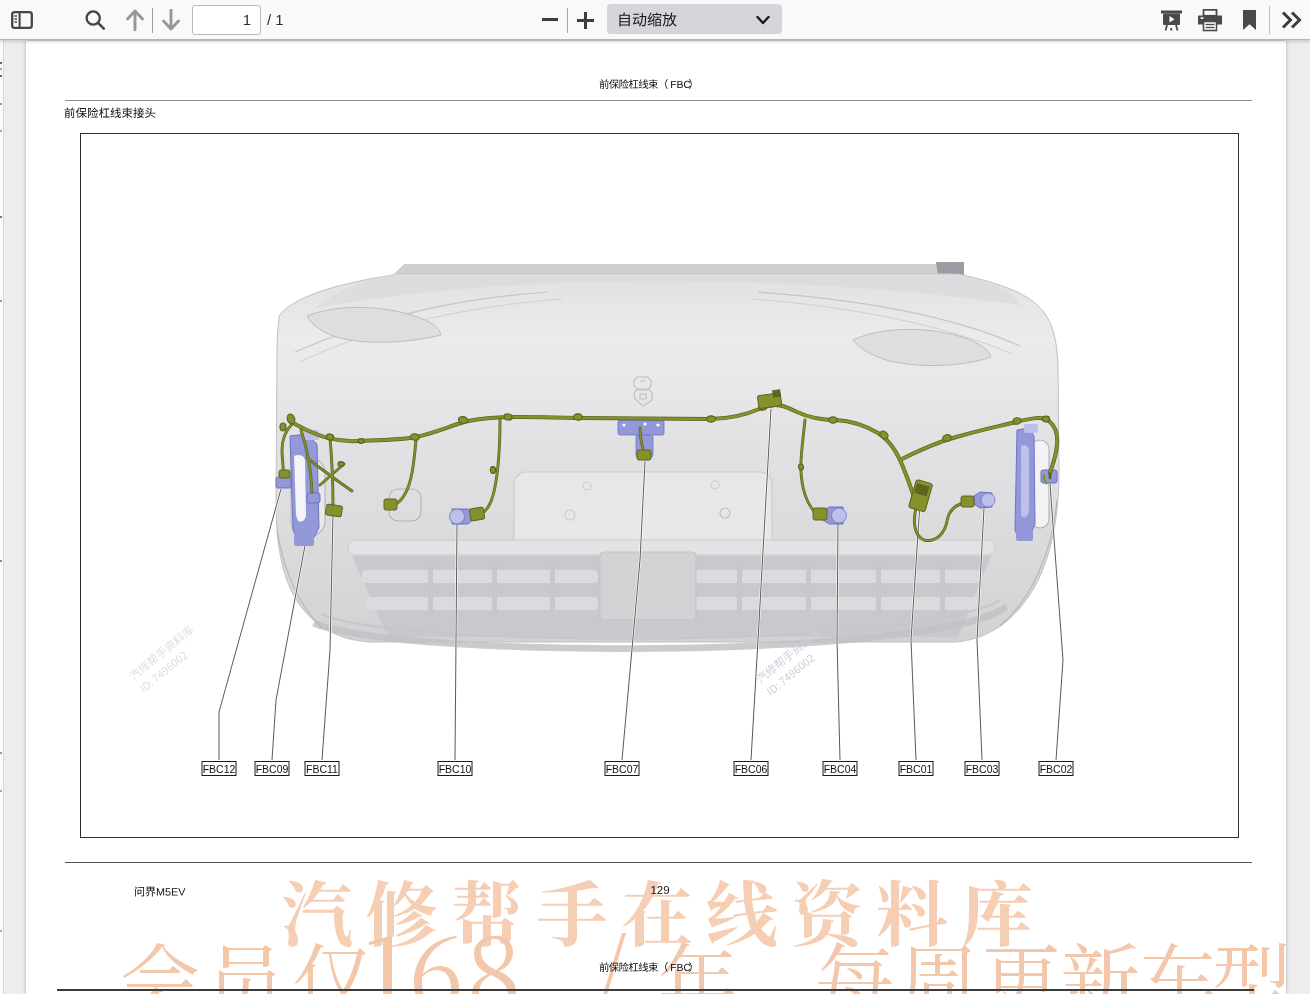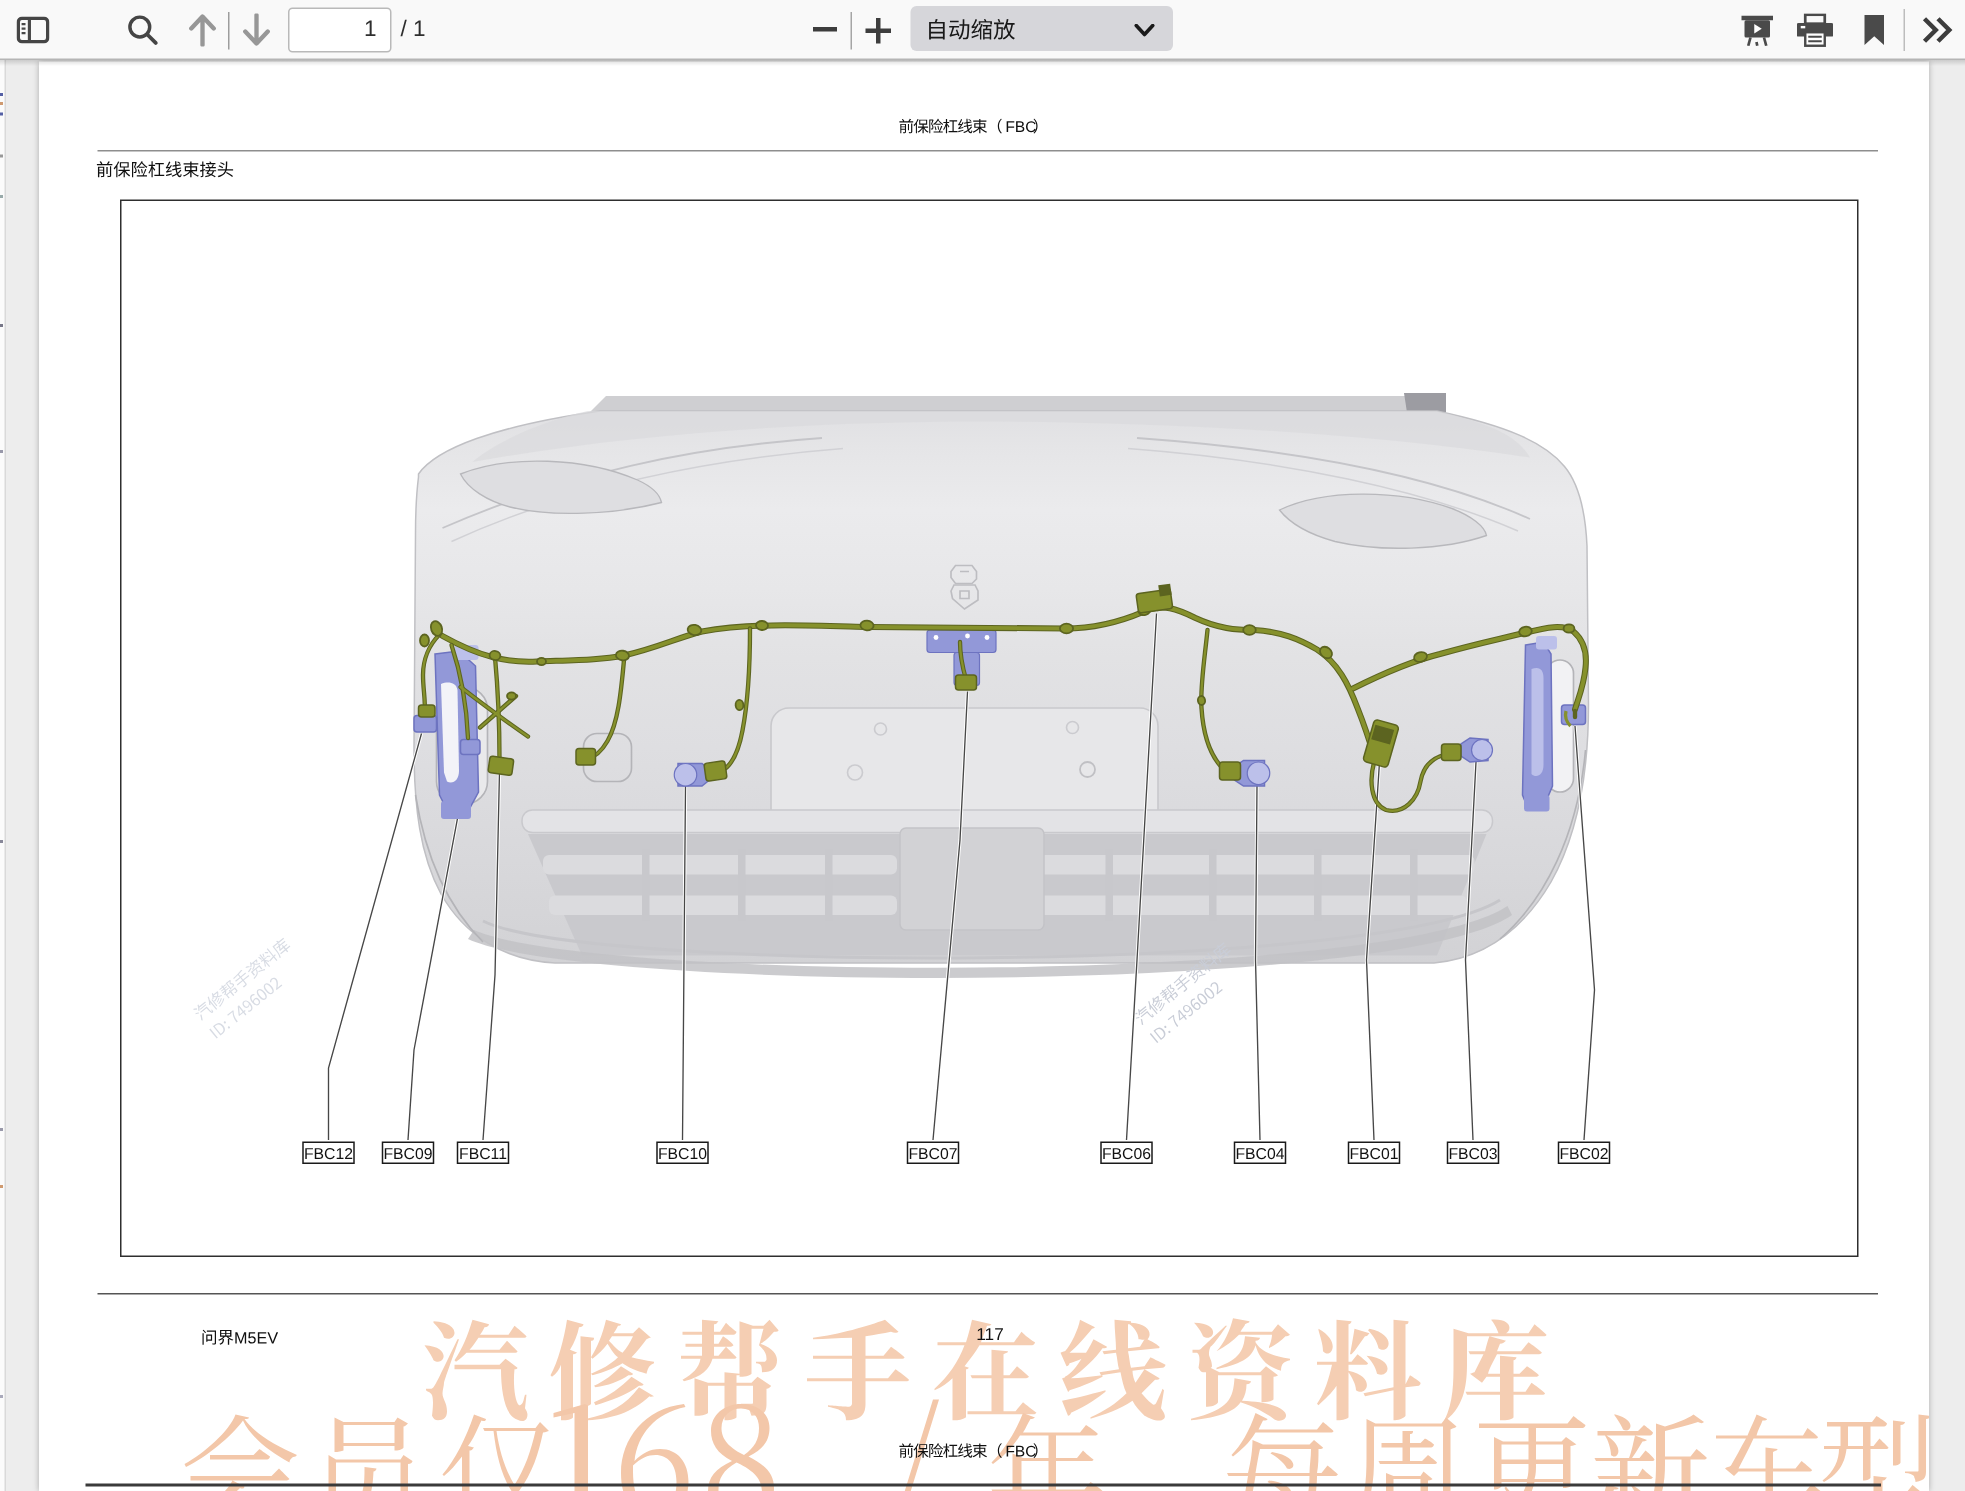--- a/index.html
+++ b/index.html
@@ -331,20 +331,20 @@
 <svg style="position:absolute;left:281px;top:858.2px;" width="769" height="108" viewBox="0 -82.8 769 108">
       <path d="M8 -60 8 -59C10 -57 14 -53 15 -49C23 -45 28 -59 8 -60ZM2 -44 2 -44C4 -41 7 -37 8 -34C15 -29 21 -43 2 -44ZM6 -15C5 -15 3 -15 3 -15V-14C4 -13 5 -13 6 -12C8 -11 8 -5 7 3C8 5 9 6 11 6C15 6 17 4 17 0C17 -6 14 -8 14 -12C14 -14 15 -17 15 -19C16 -23 22 -39 25 -48L24 -48C10 -19 10 -19 8 -16C7 -15 7 -15 6 -15ZM22 -31 22 -28H53C53 -15 55 -1 61 4C64 6 68 8 70 5C71 3 71 1 69 -2L70 -11L69 -11C68 -8 68 -6 67 -5C66 -4 66 -4 65 -4C62 -7 61 -19 62 -28C63 -28 64 -28 64 -29L56 -35L52 -31ZM34 -61C31 -51 27 -41 22 -34L23 -33C26 -35 28 -37 30 -39V-39H62C63 -39 64 -39 64 -40C61 -43 57 -47 57 -47L52 -41H32C34 -43 36 -46 38 -49H68C69 -49 70 -49 70 -50C67 -53 62 -57 62 -57L58 -51H39C40 -52 41 -54 42 -56C44 -56 45 -57 45 -58Z M115 -49 106 -50V-3H107C110 -3 113 -4 113 -5V-47C115 -47 115 -48 115 -49ZM141 -25 133 -30C128 -25 122 -20 115 -17L116 -16C124 -17 132 -20 138 -24C140 -24 141 -24 141 -25ZM148 -18 140 -23C133 -16 125 -10 115 -6L116 -4C126 -7 137 -11 145 -17C147 -17 148 -17 148 -18ZM155 -10 145 -16C136 -4 125 2 110 5L111 6C127 5 140 1 152 -10C153 -9 154 -10 155 -10ZM133 -58 123 -61C121 -52 117 -42 113 -36L114 -35C118 -38 121 -41 124 -45C126 -42 128 -38 131 -36C126 -31 120 -28 113 -25L114 -24C122 -26 129 -29 134 -32C138 -29 143 -27 150 -25C151 -29 152 -31 155 -32L155 -33C149 -34 144 -35 140 -36C144 -40 147 -44 150 -48C152 -49 152 -49 153 -49L145 -56L141 -52H128C129 -53 130 -55 131 -57C132 -57 133 -57 133 -58ZM141 -50C139 -46 137 -42 134 -39C130 -41 128 -44 125 -47L127 -50ZM104 -39 99 -41C102 -46 104 -51 105 -56C107 -56 108 -57 108 -58L97 -61C95 -48 91 -33 86 -24L87 -23C90 -25 92 -28 93 -31V6H95C98 6 101 5 101 4V-38C103 -38 103 -39 104 -39Z M202 -26V-19H191L182 -22V3H184C187 3 191 2 191 1V-17H202V6H203C206 6 210 5 210 4V-17H221V-6C221 -5 221 -5 220 -5C219 -5 213 -5 213 -5V-4C216 -3 217 -3 218 -2C219 -1 219 1 220 3C229 3 230 -0 230 -5V-15C231 -15 233 -16 233 -17L224 -23L220 -19H210V-24C212 -24 212 -24 212 -25ZM212 -57V-23H214C218 -23 220 -25 220 -25V-55H228C227 -52 226 -47 225 -44C228 -41 230 -39 230 -35C230 -34 230 -34 229 -33C229 -33 228 -33 227 -33C227 -33 224 -33 223 -33V-32C225 -32 226 -31 226 -31C227 -30 227 -27 227 -26C234 -26 237 -29 237 -34C237 -38 234 -42 226 -45C230 -47 233 -51 235 -53C237 -53 238 -53 238 -54L232 -61L228 -57H221L212 -60ZM187 -61V-53H174L174 -51H187V-45H176L176 -43H187V-42C187 -40 187 -39 187 -37H173L173 -35H186C185 -29 181 -25 174 -21L175 -20C187 -23 192 -28 194 -35H208C209 -35 210 -35 210 -36C207 -39 203 -43 203 -43L198 -37H195C195 -39 195 -40 195 -42V-43H206C207 -43 208 -44 208 -44C206 -47 201 -50 201 -50L198 -45H195V-51H208C209 -51 210 -52 210 -53C207 -55 203 -59 203 -59L199 -53H195V-58C197 -58 197 -59 198 -60Z M309 -61C298 -57 278 -51 261 -49L261 -48C269 -48 278 -49 287 -49V-37H261L261 -35H287V-22H257L257 -20H287V-5C287 -4 286 -3 285 -3C283 -3 271 -4 271 -4V-3C276 -2 279 -1 280 -0C282 1 283 3 283 6C294 6 296 1 296 -5V-20H323C324 -20 325 -20 325 -21C322 -24 316 -28 316 -28L311 -22H296V-35H320C321 -35 322 -35 322 -36C319 -39 313 -43 313 -43L308 -37H296V-50C302 -51 308 -52 313 -53C315 -52 317 -52 318 -53Z M400 -53 395 -46H373C374 -50 376 -53 377 -57C379 -57 379 -57 380 -58L367 -61C366 -57 365 -52 363 -46H344L344 -44H362C358 -33 351 -23 342 -15L342 -14C347 -16 351 -19 354 -22V6H356C359 6 362 5 363 4V-28C364 -28 364 -28 365 -29L362 -30C366 -35 369 -39 372 -44H407C408 -44 409 -45 409 -46C405 -48 400 -53 400 -53ZM397 -30 392 -24H388V-38C390 -39 391 -39 391 -40L380 -41V-24H366L367 -22H380V-0H364L364 2H408C409 2 409 2 410 1C406 -2 401 -6 401 -6L396 -0H388V-22H403C404 -22 405 -23 405 -23C402 -26 397 -30 397 -30Z M427 -7 431 3C432 3 433 2 433 1C444 -4 451 -9 456 -13L456 -14C445 -11 433 -8 427 -7ZM449 -56 439 -61C438 -55 433 -44 429 -40C428 -40 426 -39 426 -39L430 -30C431 -30 432 -31 432 -32C435 -33 438 -34 440 -35C437 -30 433 -25 429 -23C429 -22 427 -22 427 -22L431 -13C431 -13 432 -13 432 -14C442 -17 450 -21 454 -23L454 -24C446 -23 439 -22 433 -22C441 -27 450 -36 454 -42C456 -42 457 -42 457 -43L448 -48C447 -46 445 -42 443 -39L432 -39C437 -43 443 -50 447 -55C448 -55 449 -56 449 -56ZM482 -28C480 -25 478 -22 476 -19C475 -21 474 -24 474 -27ZM473 -60 462 -61C462 -54 463 -47 463 -41L454 -40L455 -38L463 -39C464 -35 464 -31 465 -28L452 -26L453 -24L466 -26C467 -21 468 -16 470 -12C463 -5 455 -0 446 4L446 5C456 2 465 -1 474 -7C476 -3 479 -0 482 3C486 5 492 8 495 5C496 4 496 2 493 -2L495 -14L494 -15C493 -12 491 -8 490 -6C489 -4 488 -4 487 -5C484 -7 482 -10 480 -12C483 -15 486 -18 489 -21C491 -21 492 -21 492 -22L482 -28L494 -29C495 -29 496 -30 496 -31C492 -33 486 -36 486 -36L482 -30L473 -29C472 -32 472 -36 471 -40L491 -42C492 -42 492 -42 492 -43C490 -45 486 -47 484 -48C487 -51 486 -58 473 -59C473 -59 473 -60 473 -60ZM482 -48 479 -43 471 -42C471 -47 471 -52 471 -58C471 -58 472 -58 472 -58C475 -56 478 -52 478 -48C480 -48 481 -47 482 -48Z M515 -59 515 -59C517 -57 520 -53 521 -50C528 -45 534 -59 515 -59ZM553 -20 542 -22C541 -9 539 -1 513 5L513 6C533 4 542 -0 546 -6C556 -3 564 2 568 5C576 11 589 -5 547 -7C549 -10 550 -14 550 -18C552 -18 553 -19 553 -20ZM517 -41C517 -41 514 -41 514 -41V-39C515 -39 516 -39 517 -39C519 -38 519 -34 518 -29C519 -27 520 -26 521 -26C522 -26 523 -26 523 -26V-3H524C528 -3 531 -5 531 -6V-24H560V-6H561C564 -6 568 -7 568 -8V-23C570 -23 571 -24 571 -24L563 -30L559 -26H532L526 -29C526 -29 527 -29 527 -30C527 -34 525 -36 525 -38C525 -39 525 -41 526 -43C528 -44 534 -53 537 -57L536 -57C522 -44 522 -44 520 -42C519 -41 519 -41 517 -41ZM559 -49 549 -50C548 -41 546 -35 530 -29L530 -28C549 -32 554 -37 556 -44C558 -37 562 -30 573 -27C573 -32 575 -33 579 -34V-35C565 -37 559 -41 556 -46L556 -47C558 -47 559 -48 559 -49ZM552 -60 541 -62C539 -54 535 -45 530 -40L530 -40C536 -43 541 -47 545 -51H567C567 -49 566 -45 565 -43L565 -42C569 -44 573 -47 576 -50C577 -50 578 -50 579 -51L571 -58L567 -53H546C547 -55 549 -57 549 -58C551 -59 552 -59 552 -60Z M622 -55C621 -49 620 -43 619 -38L620 -38C623 -41 626 -46 629 -50C631 -50 631 -51 632 -52ZM598 -55 598 -54C599 -50 601 -45 601 -40C606 -34 614 -46 598 -55ZM630 -37 630 -37C633 -34 636 -30 637 -25C645 -21 650 -35 630 -37ZM632 -55 631 -54C634 -51 637 -47 638 -42C645 -37 651 -51 632 -55ZM628 -12 629 -10 648 -14V6H649C652 6 656 4 656 3V-16L665 -17C666 -18 666 -18 666 -19C664 -21 659 -24 659 -24L656 -18L656 -18V-58C658 -58 658 -59 658 -60L648 -61V-16ZM610 -61V-33H597L597 -31H607C605 -22 602 -12 597 -5L598 -4C602 -8 607 -12 610 -17V6H611C614 6 618 5 618 4V-26C620 -23 623 -18 623 -14C630 -9 637 -23 618 -27V-31H629C630 -31 631 -31 631 -32C628 -35 624 -38 624 -38L620 -33H618V-58C619 -58 620 -59 620 -60Z M723 -47 712 -50C711 -48 710 -44 709 -40H698L699 -38H708C706 -34 704 -30 702 -26C701 -26 700 -25 699 -25L707 -19L710 -23H719V-13H696L697 -11H719V6H721C725 6 728 5 728 4V-11H747C748 -11 749 -11 749 -12C746 -15 740 -19 740 -19L736 -13H728V-23H743C744 -23 744 -23 745 -24C742 -27 737 -30 737 -30L732 -25H728V-34C729 -34 730 -35 730 -36L719 -37V-25H711C712 -29 715 -34 717 -38H745C746 -38 747 -39 747 -39C744 -42 738 -46 738 -46L733 -40H717L719 -45C721 -45 722 -46 723 -47ZM742 -58 738 -52H723C727 -54 727 -62 713 -61L713 -61C715 -59 717 -55 718 -52L719 -52H698L688 -55V-32C688 -20 688 -6 682 6L683 6C696 -4 697 -20 697 -32V-50H748C749 -50 750 -50 750 -51C747 -54 742 -58 742 -58Z" fill="#f5ceb3"></path>
     </svg>
 <svg class="abs" style="left:0px;top:930px" width="1286" height="64" viewBox="0 -80 1286 64">
       <path d="M162 -63C167 -52 180 -42 193 -35C193 -37 195 -39 197 -39L198 -40C184 -46 170 -54 163 -64C165 -64 166 -64 166 -65L157 -67C153 -56 136 -41 123 -34L124 -32C138 -39 154 -52 162 -63ZM173 -44 169 -40H140L140 -37H178C179 -37 180 -38 180 -39C177 -41 173 -44 173 -44ZM186 -31 181 -26H127L127 -23H191C192 -23 193 -24 193 -24C190 -27 186 -31 186 -31ZM169 -16 168 -15C172 -12 176 -7 179 -3C163 -2 147 -2 138 -1C146 -6 155 -13 160 -18C162 -17 163 -18 163 -19L155 -23C152 -17 142 -7 134 -2C134 -2 132 -2 132 -2L135 5C135 5 136 5 136 4C154 2 170 0 181 -1C182 1 184 3 185 5C191 9 194 -4 169 -16Z M247 -11 246 -10C259 -5 269 1 275 5C281 10 290 -3 247 -11ZM251 -31 243 -32C243 -14 243 -3 210 5L210 6C248 -1 248 -12 249 -29C250 -29 251 -30 251 -31ZM224 -8V-35H267V-9H268C270 -9 272 -10 272 -10V-34C274 -34 275 -35 275 -36L269 -40L267 -37H224L219 -40V-6H220C222 -6 224 -8 224 -8ZM229 -43V-46H263V-43H264C266 -43 269 -44 269 -45V-59C270 -59 271 -60 272 -61L265 -65L263 -62H229L223 -65V-42H224C226 -42 229 -43 229 -43ZM263 -60V-48H229V-60Z M341 -16C335 -8 327 -1 316 5L317 6C328 1 337 -5 343 -12C349 -5 356 1 364 6C364 4 367 2 369 2L369 1C360 -3 352 -9 346 -16C355 -28 359 -41 362 -55C364 -55 365 -56 366 -56L360 -62L357 -58H322L323 -56H329C331 -40 334 -27 341 -16ZM343 -20C337 -30 333 -42 331 -56H357C354 -43 350 -31 343 -20ZM316 -45 312 -46C316 -51 318 -57 321 -63C323 -62 324 -63 324 -64L316 -67C311 -52 303 -36 295 -27L296 -26C300 -29 304 -34 308 -39V6H309C311 6 313 5 313 4V-43C315 -43 315 -44 316 -45Z M370 0 405 0V-3L392 -4L392 -23V-57L392 -73L390 -74L369 -68V-65L383 -68V-23L383 -4L370 -3Z M437 2C450 2 459 -8 459 -22C459 -35 452 -44 440 -44C433 -44 428 -41 423 -36C425 -54 437 -68 457 -72L456 -74C430 -71 414 -51 414 -28C414 -10 422 2 437 2ZM422 -33C427 -38 432 -40 437 -40C445 -40 451 -34 451 -22C451 -9 445 -2 437 -2C428 -2 422 -12 422 -29Z M493 2C507 2 516 -6 516 -18C516 -27 511 -33 499 -39C510 -44 513 -51 513 -58C513 -67 506 -74 494 -74C483 -74 474 -67 474 -56C474 -48 478 -41 488 -36C477 -31 472 -25 472 -16C472 -6 479 2 493 2ZM496 -40C484 -46 481 -52 481 -58C481 -66 487 -71 494 -71C502 -71 506 -65 506 -58C506 -50 503 -45 496 -40ZM491 -35C504 -29 508 -23 508 -15C508 -7 503 -2 494 -2C484 -2 479 -7 479 -17C479 -24 482 -30 491 -35Z M593 17H597L626 -77H622Z M682 -68C677 -55 669 -43 661 -35L662 -34C669 -39 675 -45 680 -53H699V-38H682L675 -41V-17H661L662 -15H699V6H699C702 6 704 5 704 4V-15H733C734 -15 734 -15 735 -16C732 -19 727 -22 727 -22L723 -17H704V-36H727C728 -36 729 -36 729 -37C726 -39 722 -43 722 -43L718 -38H704V-53H729C731 -53 731 -53 732 -54C729 -57 724 -60 724 -60L720 -55H682C684 -58 685 -61 687 -64C688 -64 689 -64 690 -65ZM699 -17H681V-36H699Z M846 -23 845 -22C849 -20 855 -16 857 -12C863 -9 865 -21 846 -23ZM848 -42 847 -41C851 -39 856 -35 858 -31C864 -29 866 -39 848 -42ZM885 -33 881 -28H878C879 -33 879 -38 879 -44C881 -44 882 -44 882 -45L876 -50L873 -47H842L835 -50C835 -44 834 -36 832 -28H818L819 -26H832C831 -20 830 -14 829 -10C828 -10 827 -9 826 -9L832 -4L834 -7H871C870 -4 869 -2 868 -1C867 -1 867 -0 865 -0C863 -0 858 -1 855 -1V0C858 1 861 2 862 2C863 3 863 5 863 6C867 6 870 5 872 3C874 1 875 -2 876 -7H888C889 -7 890 -8 890 -8C887 -11 883 -14 883 -14L880 -10H877C877 -14 878 -20 878 -26H890C891 -26 891 -26 892 -27C889 -30 885 -33 885 -33ZM834 -10C835 -14 836 -20 837 -26H873C873 -19 872 -14 871 -10ZM837 -28C838 -34 839 -40 840 -44H874C874 -38 873 -33 873 -28ZM882 -62 878 -57H839C840 -59 841 -61 842 -63C844 -63 845 -63 845 -64L837 -68C833 -56 827 -46 821 -40L822 -39C827 -43 833 -48 837 -55H887C888 -55 889 -55 889 -56C886 -59 882 -62 882 -62Z M911 -61V-38C911 -22 910 -7 901 5L902 6C915 -6 916 -23 916 -38V-59H962V-2C962 -1 961 -0 960 -0C958 -0 950 -1 950 -1V0C953 1 956 1 957 2C958 3 958 4 959 6C966 5 967 3 967 -2V-57C969 -58 970 -58 971 -59L964 -65L961 -61H917L911 -64ZM935 -56V-48H921L921 -45H935V-36H919L920 -34H956C957 -34 958 -34 958 -35C956 -37 952 -40 952 -40L948 -36H940V-45H954C955 -45 956 -46 956 -47C954 -49 950 -51 950 -51L947 -48H940V-54C942 -54 942 -55 942 -56ZM924 -26V-2H925C927 -2 929 -4 929 -4V-9H947V-4H948C950 -4 952 -5 952 -6V-23C954 -23 955 -24 955 -24L949 -29L947 -26H929L924 -28ZM929 -11V-24H947V-11Z M986 -61 986 -58H1019V-49H1002L996 -52V-17H997C999 -17 1001 -19 1001 -19V-22H1018C1017 -18 1015 -14 1013 -11C1009 -13 1006 -16 1004 -19L1003 -18C1005 -14 1008 -11 1011 -8C1005 -3 997 1 984 5L985 7C999 4 1008 -1 1014 -6C1024 1 1037 5 1053 6C1054 4 1056 2 1058 1V0C1042 -0 1027 -3 1016 -8C1020 -12 1022 -17 1023 -22H1042V-18H1043C1045 -18 1047 -19 1047 -19V-46C1049 -46 1050 -47 1051 -47L1044 -52L1041 -49H1024V-58H1055C1056 -58 1057 -59 1057 -60C1054 -62 1049 -66 1049 -66L1045 -61ZM1042 -47V-37H1024V-47ZM1001 -24V-34H1019V-33C1019 -30 1019 -27 1018 -24ZM1001 -37V-47H1019V-37ZM1042 -24H1023C1024 -27 1024 -30 1024 -34V-34H1042Z M1079 -18 1071 -21C1070 -15 1067 -6 1063 -0L1064 1C1070 -4 1074 -12 1076 -17C1078 -17 1079 -17 1079 -18ZM1077 -67 1076 -67C1078 -64 1081 -60 1082 -57C1087 -54 1092 -63 1077 -67ZM1071 -53 1070 -53C1072 -50 1074 -44 1074 -40C1078 -36 1084 -45 1071 -53ZM1088 -20 1087 -20C1090 -16 1092 -11 1092 -6C1097 -2 1102 -13 1088 -20ZM1096 -60 1092 -56H1065L1065 -53H1100C1101 -53 1102 -54 1102 -55C1100 -57 1096 -60 1096 -60ZM1095 -31 1092 -26H1085V-36H1101C1102 -36 1103 -36 1103 -37C1101 -40 1097 -43 1097 -43L1093 -38H1088C1091 -42 1093 -46 1095 -49C1097 -49 1098 -50 1098 -50L1090 -53C1089 -49 1088 -43 1086 -38H1063L1064 -36H1080V-26H1065L1066 -24H1080V-1C1080 -0 1080 0 1078 0C1077 0 1071 -0 1071 -0V1C1074 1 1076 2 1076 3C1077 3 1078 5 1078 6C1084 5 1085 3 1085 -1V-24H1100C1101 -24 1101 -24 1102 -25C1099 -27 1095 -31 1095 -31ZM1131 -44 1127 -39H1110V-56C1118 -58 1126 -60 1132 -62C1134 -61 1135 -61 1136 -62L1129 -67C1125 -64 1117 -61 1110 -59L1104 -61V-34C1104 -20 1103 -6 1092 5L1093 6C1108 -4 1110 -20 1110 -34V-37H1121V6H1122C1125 6 1127 5 1127 5V-37H1136C1137 -37 1137 -37 1138 -38C1135 -41 1131 -44 1131 -44Z M1178 -64 1171 -67C1170 -64 1167 -58 1165 -53H1144L1144 -51H1164C1160 -44 1157 -38 1154 -33C1153 -32 1151 -32 1150 -31L1156 -26L1159 -29H1177V-16H1141L1142 -13H1177V6H1178C1181 6 1182 5 1182 5V-13H1213C1214 -13 1215 -14 1215 -15C1212 -17 1208 -21 1208 -21L1204 -16H1182V-29H1206C1207 -29 1208 -29 1208 -30C1205 -33 1201 -36 1201 -36L1197 -31H1182V-42C1184 -43 1185 -43 1185 -44L1177 -45V-31H1159C1162 -37 1166 -44 1169 -51H1210C1211 -51 1212 -51 1212 -52C1210 -54 1205 -58 1205 -58L1202 -53H1171C1172 -57 1174 -60 1175 -63C1177 -63 1178 -63 1178 -64Z M1262 -63V-33H1263C1265 -33 1267 -34 1267 -35V-60C1269 -60 1270 -61 1270 -62ZM1279 -67V-30C1279 -29 1279 -29 1278 -29C1277 -29 1270 -29 1270 -29V-28C1273 -28 1275 -27 1276 -26C1276 -25 1277 -24 1277 -22C1284 -23 1284 -26 1284 -30V-64C1286 -64 1287 -65 1287 -66ZM1242 -59V-46H1232L1232 -50V-59ZM1216 -46 1216 -44H1226C1226 -37 1223 -29 1215 -23L1216 -22C1227 -28 1230 -36 1231 -44H1242V-23H1242C1245 -23 1247 -24 1247 -25V-44H1257C1258 -44 1259 -44 1259 -45C1257 -47 1253 -51 1253 -51L1249 -46H1247V-59H1256C1257 -59 1258 -60 1258 -61C1256 -63 1251 -66 1251 -66L1248 -62H1218L1218 -59H1227V-50L1227 -46ZM1216 2 1216 4H1286C1288 4 1288 4 1289 3C1286 0 1281 -3 1281 -3L1277 2H1255V-13H1280C1281 -13 1281 -13 1282 -14C1279 -17 1275 -20 1275 -20L1271 -15H1255V-23C1257 -23 1257 -24 1258 -25L1249 -26V-15H1223L1224 -13H1249V2Z" fill="#f3c7a9"></path>
     </svg>
 <svg class="abs" style="left:134px;top:883px" width="60" height="16" viewBox="0 -12.6 60 16">
       <path d="M1.0 -6.8V0.9H1.8V-6.8ZM1.1 -8.7C1.7 -8.1 2.4 -7.3 2.8 -6.9L3.4 -7.3C3.0 -7.8 2.3 -8.5 1.7 -9.1ZM3.9 -8.6V-7.8H9.2V-0.3C9.2 -0.1 9.1 -0.0 8.9 -0.0C8.7 -0.0 8.1 0.0 7.4 -0.0C7.5 0.2 7.6 0.6 7.7 0.8C8.6 0.8 9.2 0.8 9.5 0.6C9.9 0.5 10.0 0.3 10.0 -0.3V-8.6ZM3.5 -5.9V-1.1H4.3V-1.8H7.4V-5.9ZM4.3 -5.1H6.6V-2.6H4.3Z M14.4 -3.0V-2.3C14.4 -1.5 14.2 -0.4 12.3 0.3C12.5 0.4 12.7 0.7 12.9 0.9C15.0 0.1 15.3 -1.3 15.3 -2.3V-3.0ZM13.5 -6.4H16.1V-5.2H13.5ZM16.9 -6.4H19.4V-5.2H16.9ZM13.5 -8.2H16.1V-7.0H13.5ZM16.9 -8.2H19.4V-7.0H16.9ZM17.9 -3.0V0.9H18.8V-3.0C19.5 -2.5 20.2 -2.1 21.0 -1.9C21.1 -2.1 21.4 -2.4 21.6 -2.6C20.3 -2.9 19.0 -3.6 18.1 -4.5H20.3V-8.9H12.7V-4.5H14.9C14.1 -3.6 12.8 -2.9 11.5 -2.5C11.7 -2.3 11.9 -2.0 12.0 -1.8C13.5 -2.3 15.0 -3.3 15.9 -4.5H17.1C17.6 -3.9 18.1 -3.4 18.7 -3.0Z" fill="#111"></path>
       <path d="M7.2 0.0V-5.0Q7.2 -5.8 7.3 -6.5Q7.0 -5.6 6.8 -5.1L4.9 0.0H4.2L2.2 -5.1L1.9 -6.0L1.7 -6.5L1.8 -6.0L1.8 -5.0V0.0H0.9V-7.4H2.2L4.2 -2.3Q4.3 -2.0 4.4 -1.6Q4.5 -1.3 4.5 -1.1Q4.6 -1.3 4.7 -1.7Q4.8 -2.2 4.9 -2.3L6.8 -7.4H8.1V0.0Z M14.5 -2.4Q14.5 -1.2 13.9 -0.6Q13.2 0.1 11.9 0.1Q10.9 0.1 10.2 -0.3Q9.6 -0.8 9.4 -1.7L10.4 -1.8Q10.7 -0.7 11.9 -0.7Q12.7 -0.7 13.1 -1.1Q13.6 -1.6 13.6 -2.4Q13.6 -3.1 13.1 -3.5Q12.7 -4.0 12.0 -4.0Q11.6 -4.0 11.2 -3.8Q10.9 -3.7 10.6 -3.4H9.6L9.9 -7.4H14.1V-6.6H10.8L10.6 -4.3Q11.2 -4.7 12.2 -4.7Q13.2 -4.7 13.9 -4.1Q14.5 -3.5 14.5 -2.4Z M15.9 0.0V-7.4H21.5V-6.6H16.9V-4.2H21.2V-3.4H16.9V-0.8H21.7V0.0Z M26.3 0.0H25.3L22.3 -7.4H23.3L25.4 -2.2L25.8 -0.9L26.3 -2.2L28.3 -7.4H29.4Z" transform="translate(22.0,0)" fill="#111"></path>
     </svg>
-<div class="abs" style="left:620px;top:884px;width:80px;text-align:center;font-size:11.5px;color:#111">117</div>
+<div class="abs" style="left:620px;top:884px;width:80px;text-align:center;font-size:11.5px;color:#111">129</div>
 <svg class="abs" style="left:596px;top:958px" width="112" height="18" viewBox="0 0 112 18">
       <g transform="translate(-596,13)">
         <path d="M605.3 -5.3V-1.1H606.0V-5.3ZM607.4 -5.7V-0.1C607.4 0.0 607.3 0.1 607.2 0.1C607.0 0.1 606.4 0.1 605.8 0.0C605.9 0.2 606.0 0.6 606.1 0.8C606.9 0.8 607.4 0.8 607.7 0.7C608.0 0.5 608.2 0.3 608.2 -0.1V-5.7ZM606.5 -8.8C606.3 -8.3 605.9 -7.6 605.5 -7.1H602.4L602.9 -7.3C602.7 -7.7 602.3 -8.3 601.9 -8.7L601.2 -8.5C601.5 -8.1 601.9 -7.5 602.1 -7.1H599.6V-6.4H608.8V-7.1H606.4C606.7 -7.5 607.1 -8.0 607.4 -8.5ZM603.3 -3.1V-2.1H600.9V-3.1ZM603.3 -3.7H600.9V-4.8H603.3ZM600.2 -5.4V0.8H600.9V-1.5H603.3V-0.1C603.3 0.1 603.2 0.1 603.1 0.1C602.9 0.1 602.5 0.1 601.9 0.1C602.0 0.3 602.1 0.6 602.2 0.8C602.9 0.8 603.4 0.8 603.6 0.7C603.9 0.5 604.0 0.3 604.0 -0.1V-5.4Z M613.5 -7.6H617.4V-5.6H613.5ZM612.8 -8.2V-4.9H615.0V-3.6H612.0V-2.9H614.6C613.9 -1.8 612.8 -0.8 611.7 -0.2C611.9 -0.1 612.1 0.2 612.2 0.4C613.2 -0.2 614.3 -1.3 615.0 -2.4V0.8H615.8V-2.4C616.5 -1.3 617.5 -0.2 618.5 0.4C618.6 0.2 618.8 -0.1 619.0 -0.2C618.0 -0.8 616.9 -1.8 616.3 -2.9H618.7V-3.6H615.8V-4.9H618.1V-8.2ZM611.7 -8.7C611.1 -7.1 610.1 -5.6 609.0 -4.6C609.2 -4.4 609.4 -4.0 609.5 -3.8C609.9 -4.2 610.2 -4.7 610.6 -5.2V0.8H611.3V-6.3C611.8 -7.0 612.1 -7.7 612.4 -8.5Z M623.0 -3.7C623.3 -2.9 623.6 -1.9 623.7 -1.2L624.3 -1.4C624.2 -2.0 623.9 -3.1 623.6 -3.8ZM625.0 -4.0C625.2 -3.2 625.3 -2.2 625.4 -1.5L626.0 -1.6C626.0 -2.3 625.8 -3.3 625.6 -4.1ZM619.5 -8.3V0.8H620.2V-7.6H621.5C621.3 -6.9 621.0 -6.0 620.7 -5.3C621.4 -4.4 621.6 -3.7 621.6 -3.1C621.6 -2.8 621.6 -2.5 621.4 -2.4C621.3 -2.4 621.2 -2.3 621.1 -2.3C620.9 -2.3 620.7 -2.3 620.5 -2.3C620.6 -2.1 620.6 -1.8 620.7 -1.6C620.9 -1.6 621.1 -1.6 621.4 -1.7C621.6 -1.7 621.8 -1.7 621.9 -1.9C622.2 -2.1 622.3 -2.5 622.3 -3.1C622.3 -3.7 622.1 -4.5 621.4 -5.3C621.7 -6.2 622.1 -7.2 622.4 -8.0L621.9 -8.4L621.8 -8.3ZM625.2 -8.8C624.6 -7.4 623.4 -6.1 622.1 -5.3C622.2 -5.1 622.5 -4.8 622.6 -4.6C622.9 -4.9 623.2 -5.1 623.6 -5.5V-4.8H627.1V-5.5H623.7C624.3 -6.1 624.9 -6.8 625.4 -7.6C626.2 -6.5 627.3 -5.4 628.4 -4.7C628.5 -4.9 628.6 -5.2 628.8 -5.4C627.7 -6.0 626.4 -7.2 625.7 -8.2L625.9 -8.6ZM622.4 -0.4V0.3H628.5V-0.4H626.6C627.1 -1.3 627.8 -2.8 628.2 -3.9L627.5 -4.1C627.1 -3.0 626.5 -1.4 625.9 -0.4Z M630.6 -8.7V-6.7H628.9V-6.0H630.6C630.2 -4.5 629.5 -2.8 628.8 -1.9C629.0 -1.7 629.1 -1.4 629.2 -1.2C629.8 -1.9 630.2 -2.9 630.6 -4.0V0.8H631.4V-4.6C631.8 -4.0 632.3 -3.3 632.5 -2.9L632.9 -3.7C632.7 -4.0 631.7 -5.2 631.4 -5.6V-6.0H632.8V-6.7H631.4V-8.7ZM632.4 -0.6V0.2H638.4V-0.6H635.8V-7.0H638.1V-7.8H632.9V-7.0H635.0V-0.6Z M638.8 -0.6 638.9 0.2C639.9 -0.1 641.1 -0.5 642.3 -0.8L642.2 -1.5C640.9 -1.1 639.6 -0.8 638.8 -0.6ZM645.5 -8.1C646.0 -7.9 646.7 -7.5 647.0 -7.2L647.5 -7.7C647.2 -7.9 646.5 -8.3 646.0 -8.5ZM638.9 -4.4C639.1 -4.5 639.3 -4.5 640.6 -4.7C640.2 -4.0 639.7 -3.5 639.6 -3.3C639.2 -2.9 639.0 -2.7 638.8 -2.6C638.9 -2.4 639.0 -2.0 639.0 -1.9C639.2 -2.0 639.6 -2.1 642.2 -2.7C642.2 -2.8 642.2 -3.1 642.2 -3.3L640.1 -2.9C640.9 -3.9 641.7 -5.0 642.4 -6.2L641.7 -6.6C641.5 -6.2 641.3 -5.8 641.1 -5.4L639.7 -5.3C640.4 -6.1 641.0 -7.3 641.4 -8.4L640.7 -8.7C640.3 -7.5 639.5 -6.1 639.3 -5.8C639.1 -5.4 638.9 -5.2 638.7 -5.1C638.8 -4.9 638.9 -4.6 638.9 -4.4ZM647.4 -3.6C647.0 -3.0 646.4 -2.4 645.8 -1.9C645.6 -2.4 645.5 -3.1 645.4 -3.8L648.0 -4.3L647.9 -5.0L645.3 -4.5C645.2 -5.0 645.2 -5.4 645.1 -5.9L647.7 -6.3L647.6 -7.0L645.1 -6.6C645.1 -7.3 645.0 -8.0 645.0 -8.8H644.3C644.3 -8.0 644.3 -7.2 644.3 -6.5L642.7 -6.2L642.8 -5.5L644.4 -5.8C644.4 -5.3 644.5 -4.8 644.5 -4.4L642.5 -4.0L642.6 -3.3L644.6 -3.7C644.7 -2.8 644.9 -2.0 645.1 -1.4C644.2 -0.8 643.2 -0.3 642.2 0.0C642.3 0.2 642.5 0.5 642.7 0.6C643.6 0.3 644.6 -0.1 645.4 -0.7C645.8 0.2 646.4 0.8 647.1 0.8C647.8 0.8 648.1 0.5 648.2 -0.7C648.0 -0.8 647.8 -0.9 647.6 -1.1C647.6 -0.2 647.5 0.0 647.2 0.0C646.7 0.0 646.4 -0.4 646.0 -1.1C646.9 -1.8 647.6 -2.5 648.1 -3.3Z M649.5 -5.8V-2.8H652.4C651.4 -1.7 649.9 -0.7 648.4 -0.2C648.6 -0.0 648.8 0.3 649.0 0.5C650.3 -0.1 651.8 -1.0 652.8 -2.2V0.8H653.6V-2.2C654.6 -1.1 656.1 -0.1 657.5 0.5C657.6 0.3 657.9 -0.0 658.0 -0.2C656.6 -0.7 655.0 -1.7 654.0 -2.8H656.9V-5.8H653.6V-6.9H657.6V-7.6H653.6V-8.7H652.8V-7.6H648.8V-6.9H652.8V-5.8ZM650.3 -5.1H652.8V-3.5H650.3ZM653.6 -5.1H656.1V-3.5H653.6Z M665.2 -4.0C665.2 -1.9 666.0 -0.3 667.3 1.0L667.9 0.7C666.7 -0.6 666.0 -2.1 666.0 -4.0C666.0 -5.8 666.7 -7.3 667.9 -8.6L667.3 -8.9C666.0 -7.6 665.2 -6.0 665.2 -4.0Z  M691.7 -4.0C691.7 -6.0 690.9 -7.6 689.6 -8.9L689.0 -8.6C690.2 -7.3 690.9 -5.8 690.9 -4.0C690.9 -2.1 690.2 -0.6 689.0 0.7L689.6 1.0C690.9 -0.3 691.7 -1.9 691.7 -4.0Z" fill="#111"></path>
         <path d="M1.8 -6.3V-3.7H5.8V-2.9H1.8V0.0H0.8V-7.1H5.9V-6.3Z M12.6 -2.0Q12.6 -1.1 11.9 -0.5Q11.2 0.0 10.0 0.0H7.1V-7.1H9.7Q12.2 -7.1 12.2 -5.4Q12.2 -4.7 11.9 -4.3Q11.5 -3.9 10.9 -3.7Q11.7 -3.6 12.2 -3.2Q12.6 -2.7 12.6 -2.0ZM11.2 -5.3Q11.2 -5.8 10.8 -6.1Q10.5 -6.3 9.7 -6.3H8.1V-4.1H9.7Q10.5 -4.1 10.9 -4.4Q11.2 -4.7 11.2 -5.3ZM11.6 -2.1Q11.6 -3.3 9.9 -3.3H8.1V-0.8H10.0Q10.8 -0.8 11.2 -1.1Q11.6 -1.4 11.6 -2.1Z M17.1 -6.4Q16.0 -6.4 15.3 -5.7Q14.7 -4.9 14.7 -3.6Q14.7 -2.3 15.3 -1.5Q16.0 -0.7 17.2 -0.7Q18.7 -0.7 19.4 -2.2L20.2 -1.8Q19.8 -0.9 19.0 -0.4Q18.2 0.1 17.1 0.1Q16.1 0.1 15.3 -0.3Q14.5 -0.8 14.1 -1.6Q13.7 -2.4 13.7 -3.6Q13.7 -5.3 14.6 -6.2Q15.5 -7.2 17.1 -7.2Q18.3 -7.2 19.0 -6.7Q19.8 -6.3 20.1 -5.4L19.2 -5.1Q19.0 -5.8 18.4 -6.1Q17.9 -6.4 17.1 -6.4Z" transform="translate(670.3,0)" fill="#111"></path>
       </g>
     </svg>
 <div class="abs" style="left:57px;top:989px;width:1197px;height:2px;background:#3a3a3a"></div>
 </div>
 </body></html>

